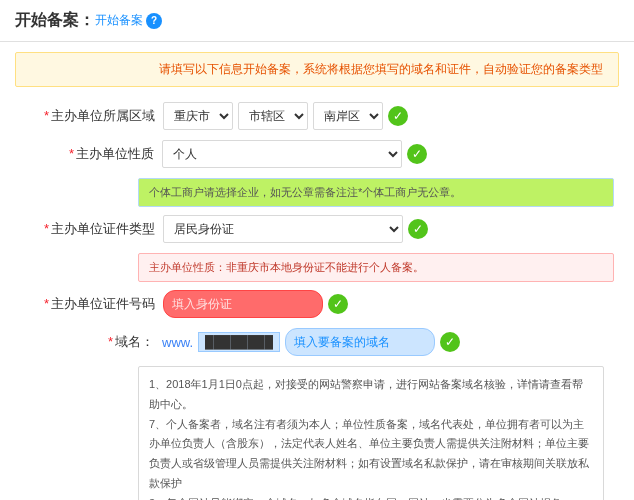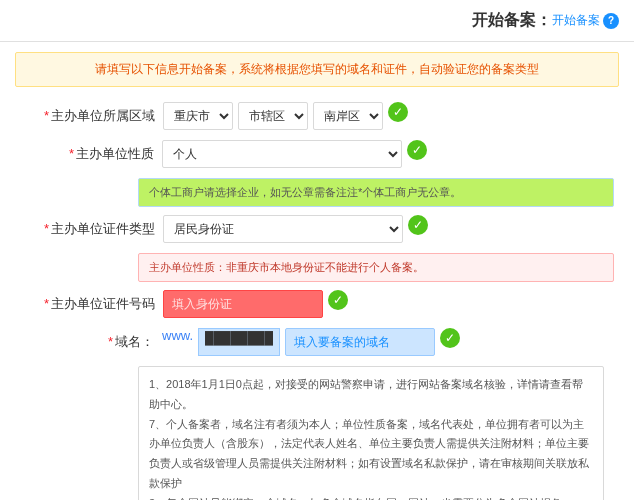--- a/index.html
+++ b/index.html
@@ -14,21 +14,21 @@
       margin: 0 auto;
       background: #fff;
       min-height: 500px;
       padding: 0;
     }
     .page-header {
       padding: 10px 15px;
       border-bottom: 1px solid #e0e0e0;
       display: flex;
       align-items: center;
-      justify-content: flex-end;
+      justify-content: flex-start;
     }
     .page-title {
       font-size: 16px;
       font-weight: bold;
       color: #333;
     }
     .help-link {
       color: #1890ff;
       font-size: 12px;
       display: flex;
@@ -48,21 +48,21 @@
       justify-content: center;
       font-size: 10px;
       font-weight: bold;
     }
     .notice-bar {
       background: #fff8e1;
       border: 1px solid #ffe082;
       color: #e65100;
       padding: 8px 15px;
       margin: 10px 15px;
-      text-align: center;
+      text-align: right;
       border-radius: 2px;
       font-size: 12px;
     }
     .form-container {
       padding: 5px 20px 15px 20px;
     }
     .form-row {
       display: flex;
       align-items: center;
       margin-bottom: 10px;
@@ -75,20 +75,21 @@
       color: #333;
       flex-shrink: 0;
       margin-left: 24px;
     }
     .required-star {
       color: #f5222d;
       margin-right: 2px;
     }
     .form-controls {
       display: flex;
+      align-items: center;
       gap: 5px;
       flex: 1;
     }
     .form-select {
       border: 1px solid #d9d9d9;
       border-radius: 2px;
       padding: 4px 6px;
       font-size: 12px;
       background: #fff;
       height: 28px;
@@ -102,21 +103,21 @@
       background: #52c41a;
       color: #fff;
       display: inline-flex;
       align-items: center;
       justify-content: center;
       font-size: 12px;
       flex-shrink: 0;
     }
     .form-input {
       border: 1px solid #d9d9d9;
-      border-radius: 2px;
+      border-radius: 12px;
       padding: 4px 8px;
       font-size: 12px;
       height: 28px;
       color: #333;
       background: #fff;
     }
     .form-input-wide {
       width: 240px;
     }
     .hint-box {

